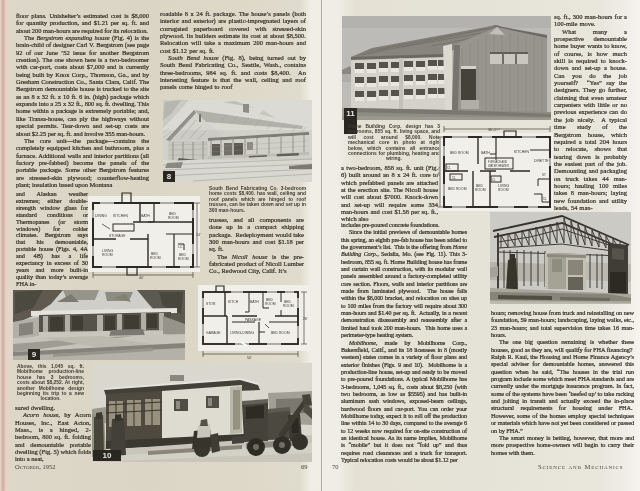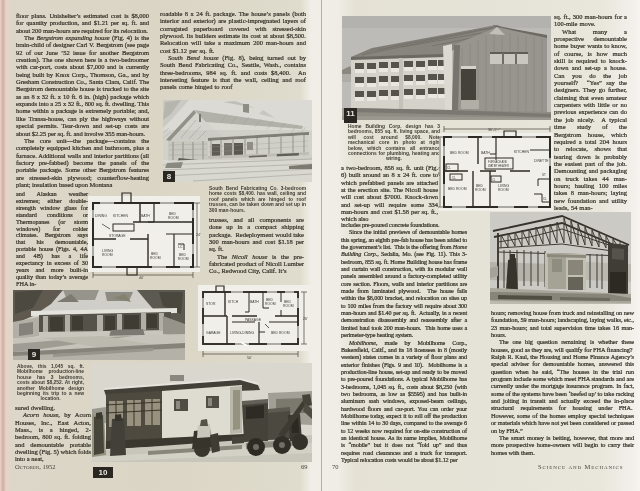--- a/index.html
+++ b/index.html
@@ -365,21 +365,21 @@
       <path d="M109,57 L115,56 L116,63 L108,63 Z" fill="#55524a"></path>
 <path d="M118,72 L126,70 L128,88 L120,90 Z" fill="#3f3c33"></path>
 
 <path d="M0,52 L12,50 L14,92 L0,94 Z" fill="#93917f"></path>
 <path d="M2,54 L11,52 L12,90 L2,92 Z" fill="#474439"></path>
 <path d="M4,50 L10,49 L10,56 L4,56 Z" fill="#3c392f"></path>
 <path d="M20,56 L32,55 L34,92 L18,93 Z" fill="#43403a"></path>
 <path d="M23,52 L29,51 L30,58 L23,58 Z" fill="#36332a"></path>
 </svg>
 
-<div class="num" style="left:93px;top:467px;width:20px;height:11px;">10</div>
+<div class="num" style="left:93px;top:450px;width:28px;height:11px;">10</div>
 
 <div class="foot" style="left:15px;top:463px;"><span class="sc">October, 1952</span></div>
 
 <div class="foot" style="left:301px;top:463px;">69</div>
 
 <svg class="ph" style="left:342px;top:16px" width="209" height="104" viewBox="0 0 209 104">
 
 <rect width="209" height="104" fill="#bcbbb7"></rect>
 <rect width="209" height="12" fill="#b3b2ae"></rect>
 <path d="M0,54 L8,50 L12,60 L0,63 Z" fill="#8a8880"></path>
@@ -479,21 +479,21 @@
 <rect x="57" y="42" width="4" height="52" fill="#c3c1b8"></rect>
 <path d="M101,30 L110,28 L110,94 L103,94 Z" fill="#dbd9d0"></path>
 
 <path d="M0,92 L209,96 L209,104 L0,104 Z" fill="#8e8c83"></path>
 <path d="M9,92 L110,94 L209,98 L209,101 L9,96 Z" fill="#7a7870"></path>
 <path d="M0,92 L9,92 L9,104 L0,104 Z" fill="#a3a198"></path>
 <rect x="119" y="84" width="18" height="9" fill="#b0aea5"></rect>
 <path d="M0,100 L209,102 L209,104 L0,104 Z" fill="#9b998f"></path>
 </svg>
 
-<div class="num" style="left:344px;top:108px;width:13px;height:15px;">11</div>
+<div class="num" style="left:344px;top:108px;width:13px;height:26px;">11</div>
 
 <div class="cap capc" style="left:348px;top:124px;width:92px;">Home Building Corp. design has 3 bedrooms, 855 sq. ft. living space, and will cost around $8,000. Note mechanical core in photo at right below, which contains all entrance connections for plumbing, heating and wiring.</div>
 
 <svg class="ph" style="left:438px;top:124px" width="116" height="92" viewBox="0 0 116 92">
 
 <rect x="1" y="9" width="114" height="78" fill="#f0efe9"></rect>
 
 <g stroke="#45423a" stroke-width="0.7" fill="none">
 <line x1="6" y1="5" x2="112" y2="5"></line>
         <line x1="6" y1="2" x2="6" y2="8"></line>

